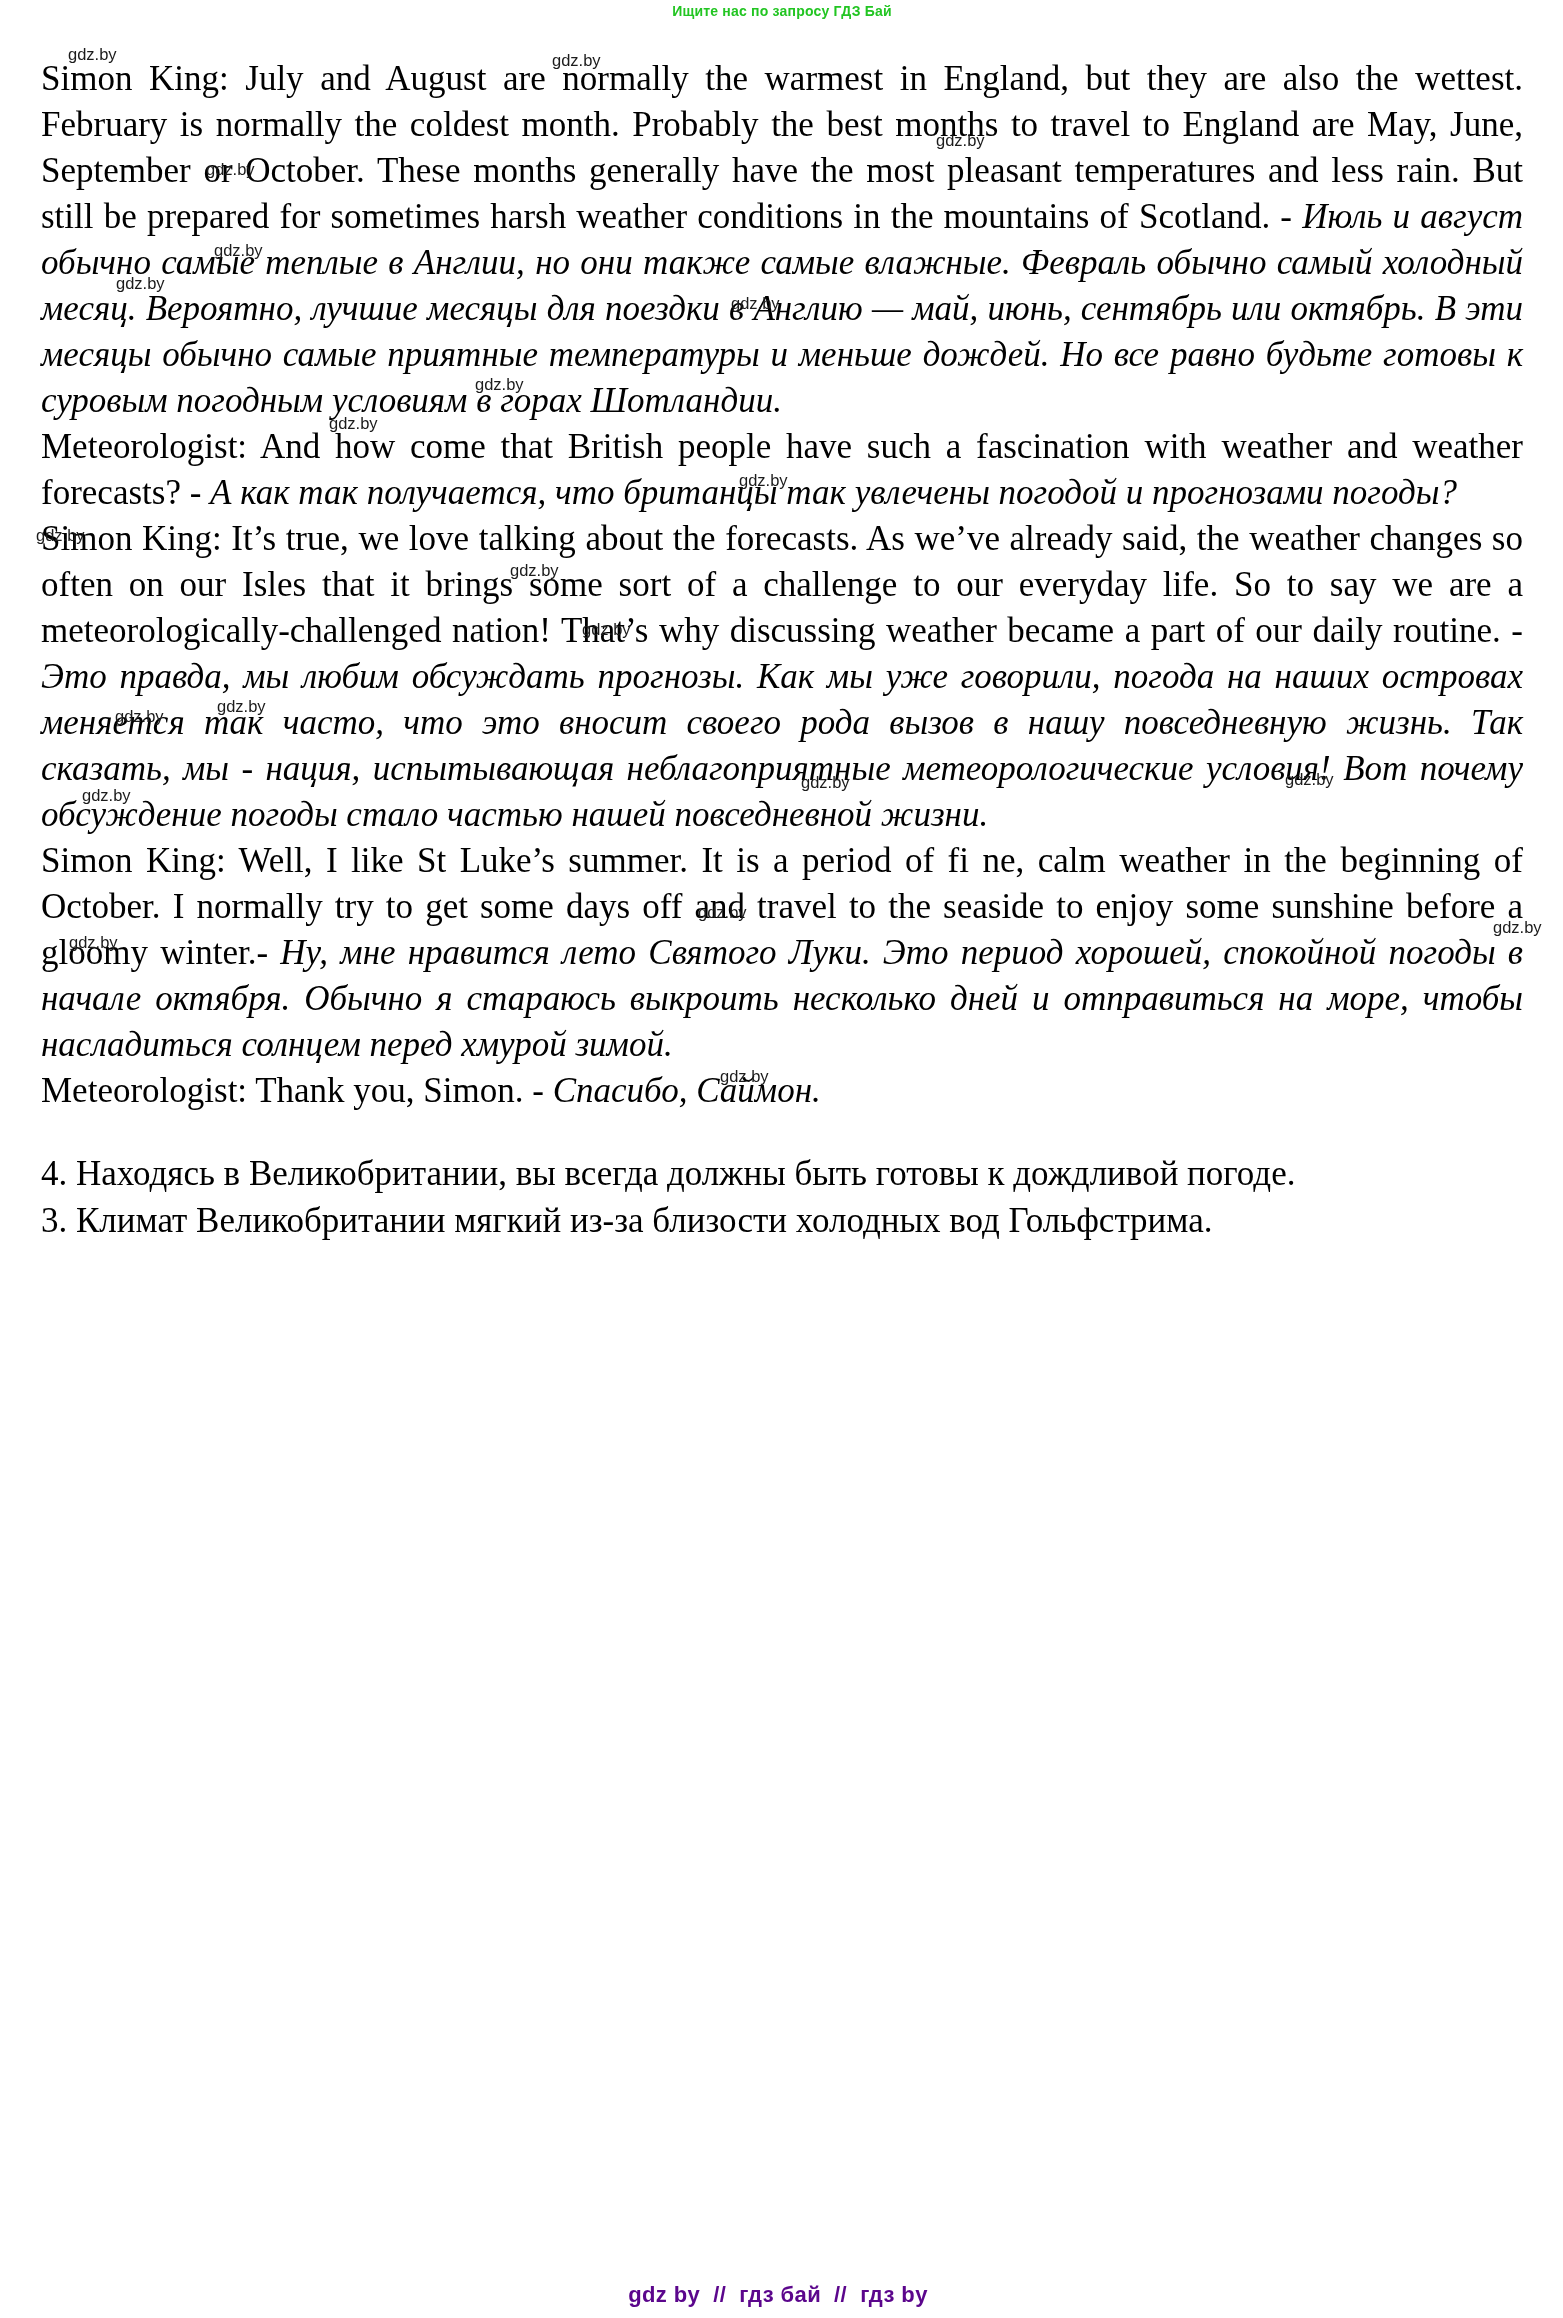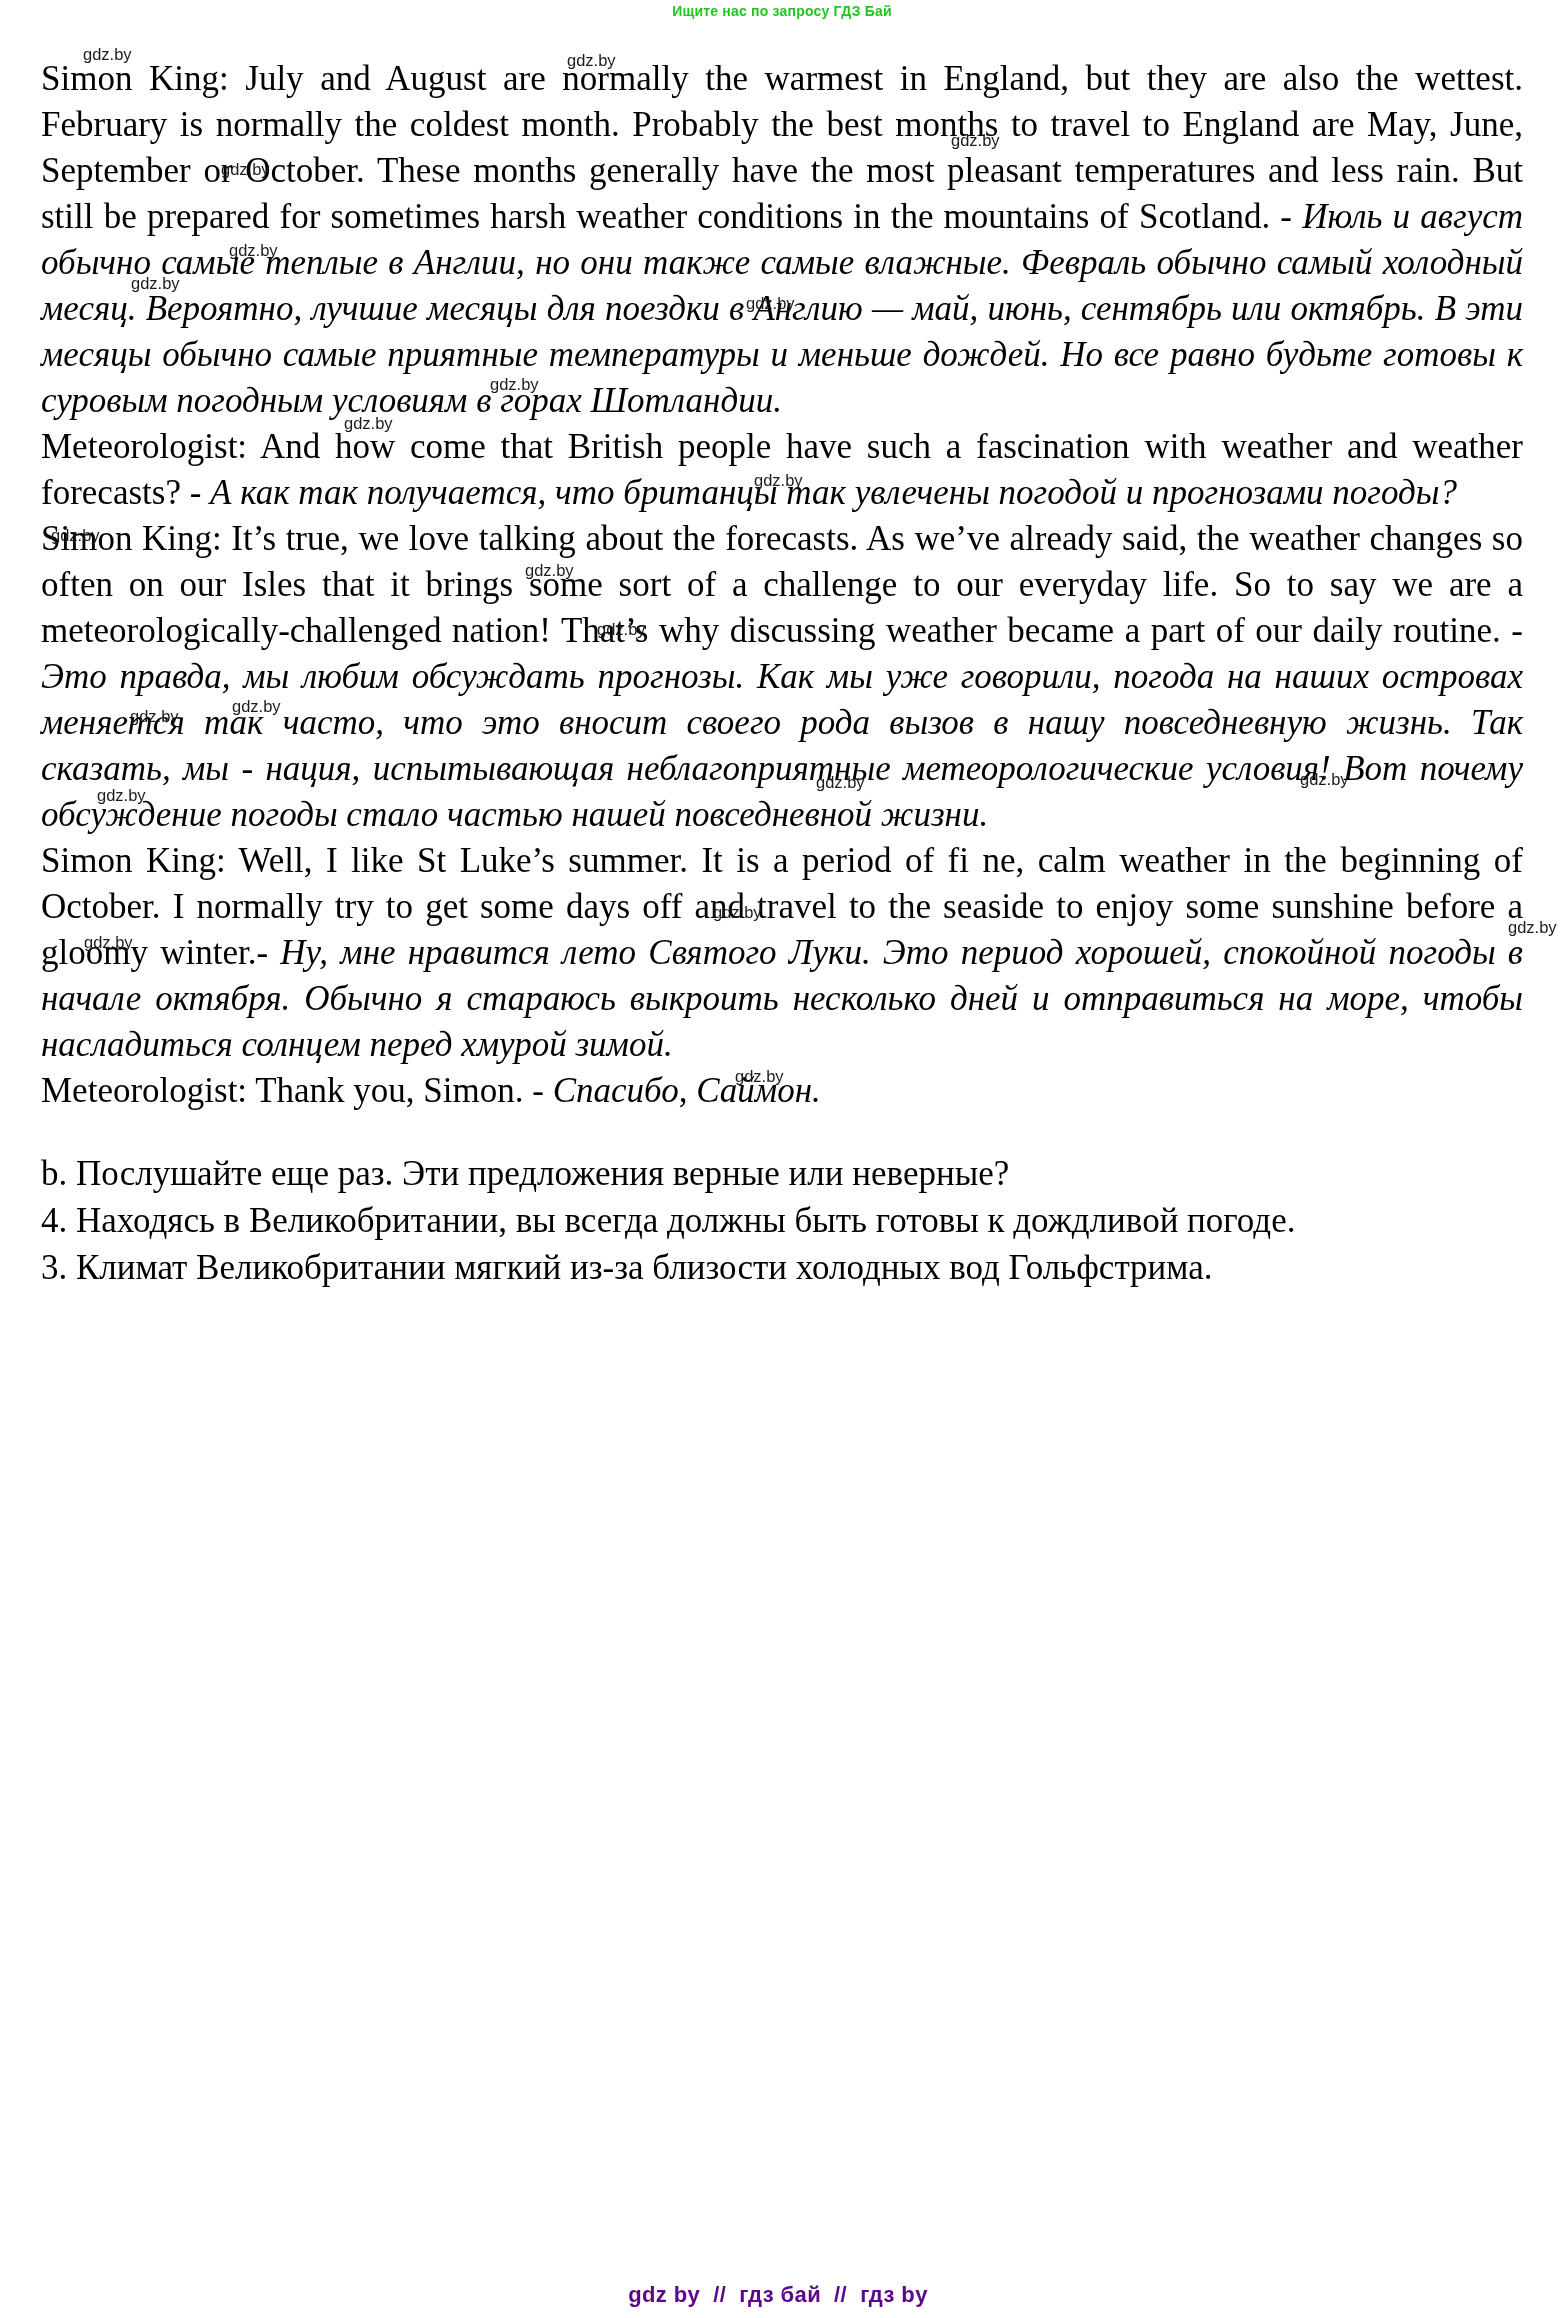--- a/index.html
+++ b/index.html
@@ -77,21 +77,20 @@
   
   .wm {
     position: absolute;
     font-family: "Liberation Sans", "DejaVu Sans", sans-serif;
     font-size: 16.5px;
     line-height: 16.5px;
     color: #1c1c1c;
     white-space: nowrap;
     z-index: 4;
     pointer-events: none;
-    margin-left: 15px;
   }
 
   
   .site-footer {
     position: absolute;
     left: 0;
     bottom: 11px;
     width: 1556px;
     text-align: center;
     font-family: "Liberation Sans", "DejaVu Sans", sans-serif;
@@ -118,21 +117,20 @@
 
     <p class="para"><span>Simon King: It’s true, we love talking about the forecasts. As we’ve already said, the weather changes so often on our Isles that it brings some sort of a challenge to our everyday life. So to say we are a meteorologically-challenged nation! That’s why discussing weather became a part of our daily routine. - </span><span class="ru">Это правда, мы любим обсуждать прогнозы. Как мы уже говорили, погода на наших островах меняется так часто, что это вносит своего рода вызов в нашу повседневную жизнь. Так сказать, мы - нация, испытывающая неблагоприятные метеорологические условия! Вот почему обсуждение погоды стало частью нашей повседневной жизни.</span></p>
 
 
     <p class="para"><span>Simon King: Well, I like St Luke’s summer. It is a period of fi ne, calm weather in the beginning of October. I normally try to get some days off and travel to the seaside to enjoy some sunshine before a gloomy winter.- </span><span class="ru">Ну, мне нравится лето Святого Луки. Это период хорошей, спокойной погоды в начале октября. Обычно я стараюсь выкроить несколько дней и отправиться на море, чтобы насладиться солнцем перед хмурой зимой.</span></p>
 
     <p class="para"><span>Meteorologist: Thank you, Simon. - </span><span class="ru">Спасибо, Саймон.</span></p>
 
     <div class="gap-lg"></div>
 
-    <p class="stmt lead">b. Послушайте еще раз. Эти предложения верные или неверные?</p>
 
     <p class="stmt">4. Находясь в Великобритании, вы всегда должны быть готовы к дождливой погоде.</p>
     <p class="stmt">3. Климат Великобритании мягкий из-за близости холодных вод Гольфстрима.</p>
 
   </div>
 
   <div id="watermark-layer">
       <div class="wm" style="left: 68px; top: 46px; color: rgb(28, 28, 28);">gdz.by</div>
       <div class="wm" style="left: 552px; top: 52px; color: rgb(28, 28, 28);">gdz.by</div>
       <div class="wm" style="left: 936px; top: 132px; color: rgb(28, 28, 28);">gdz.by</div>

